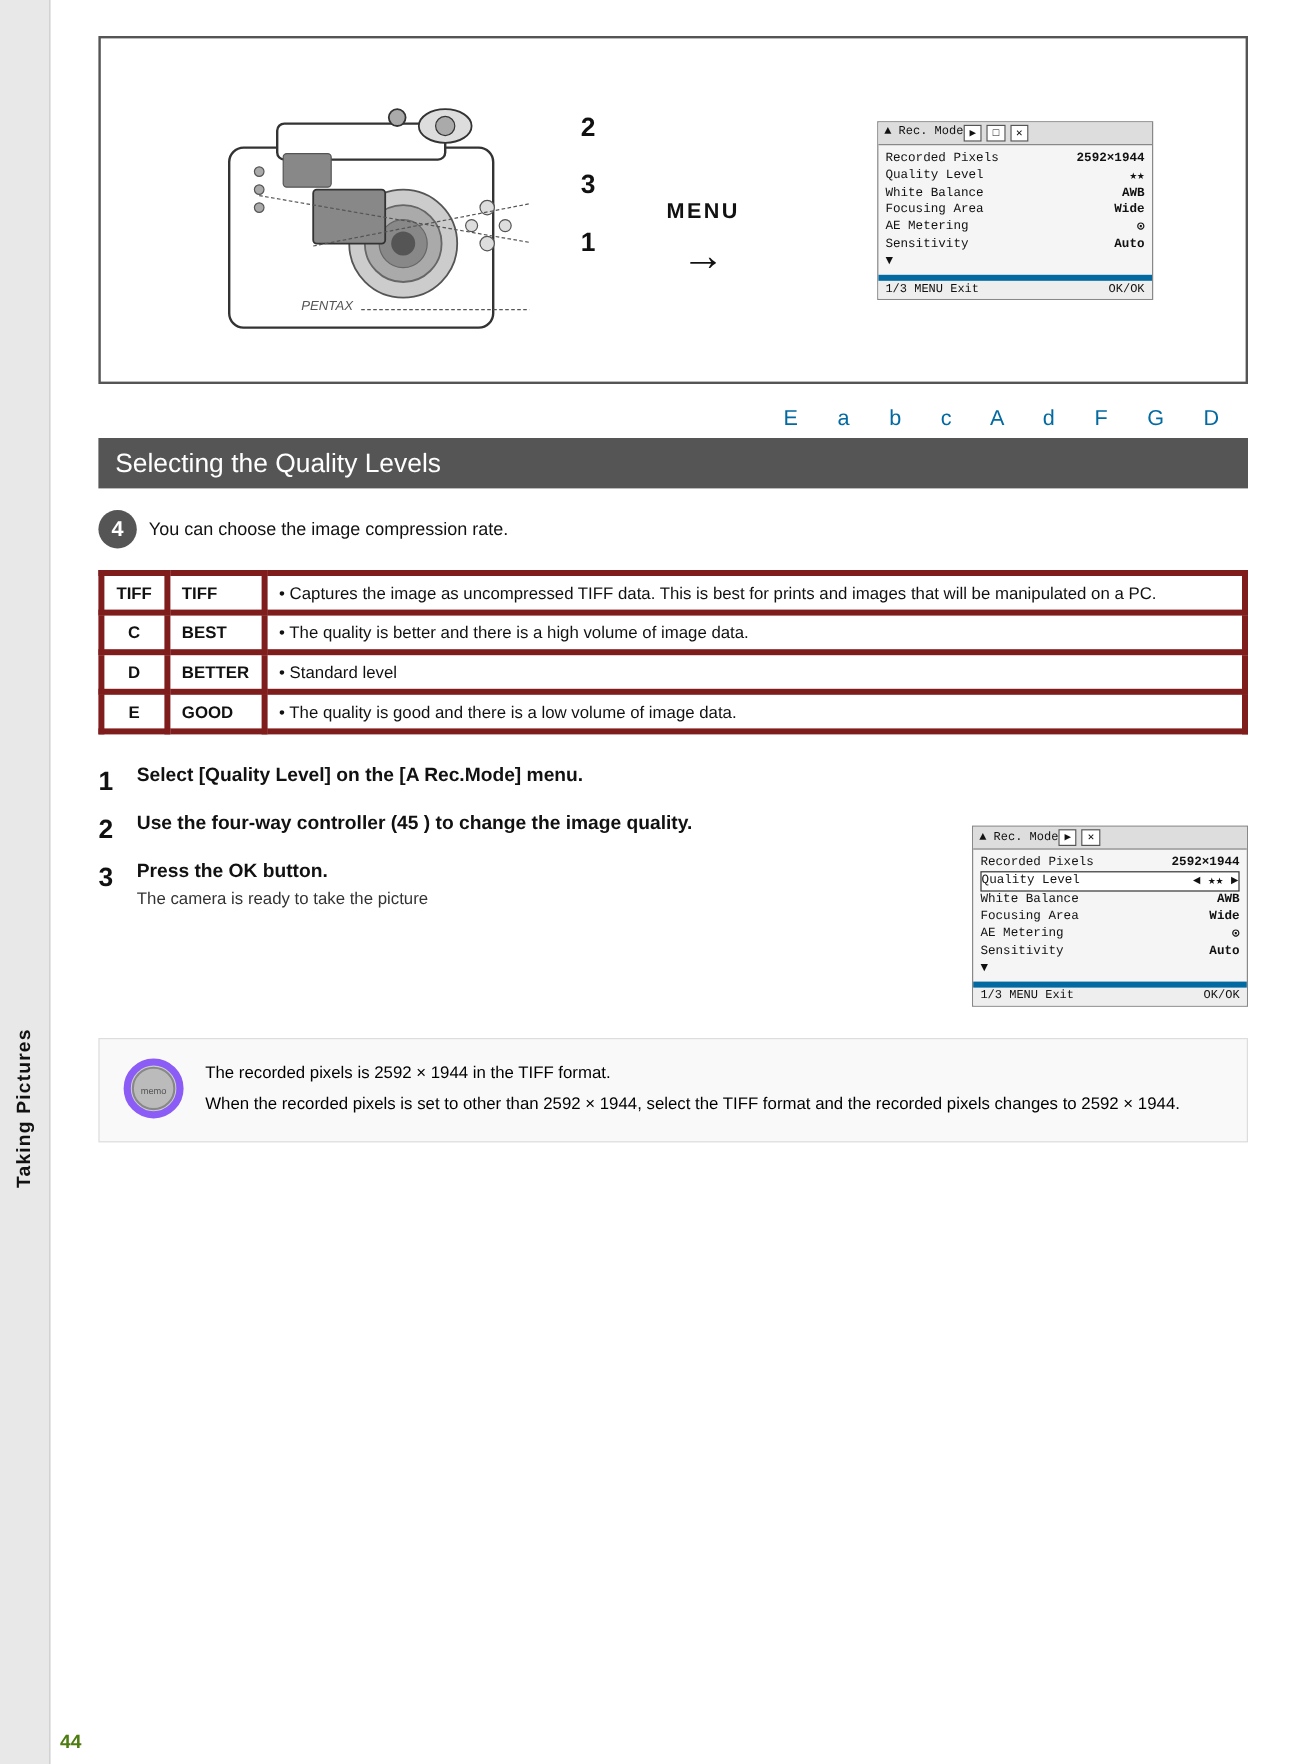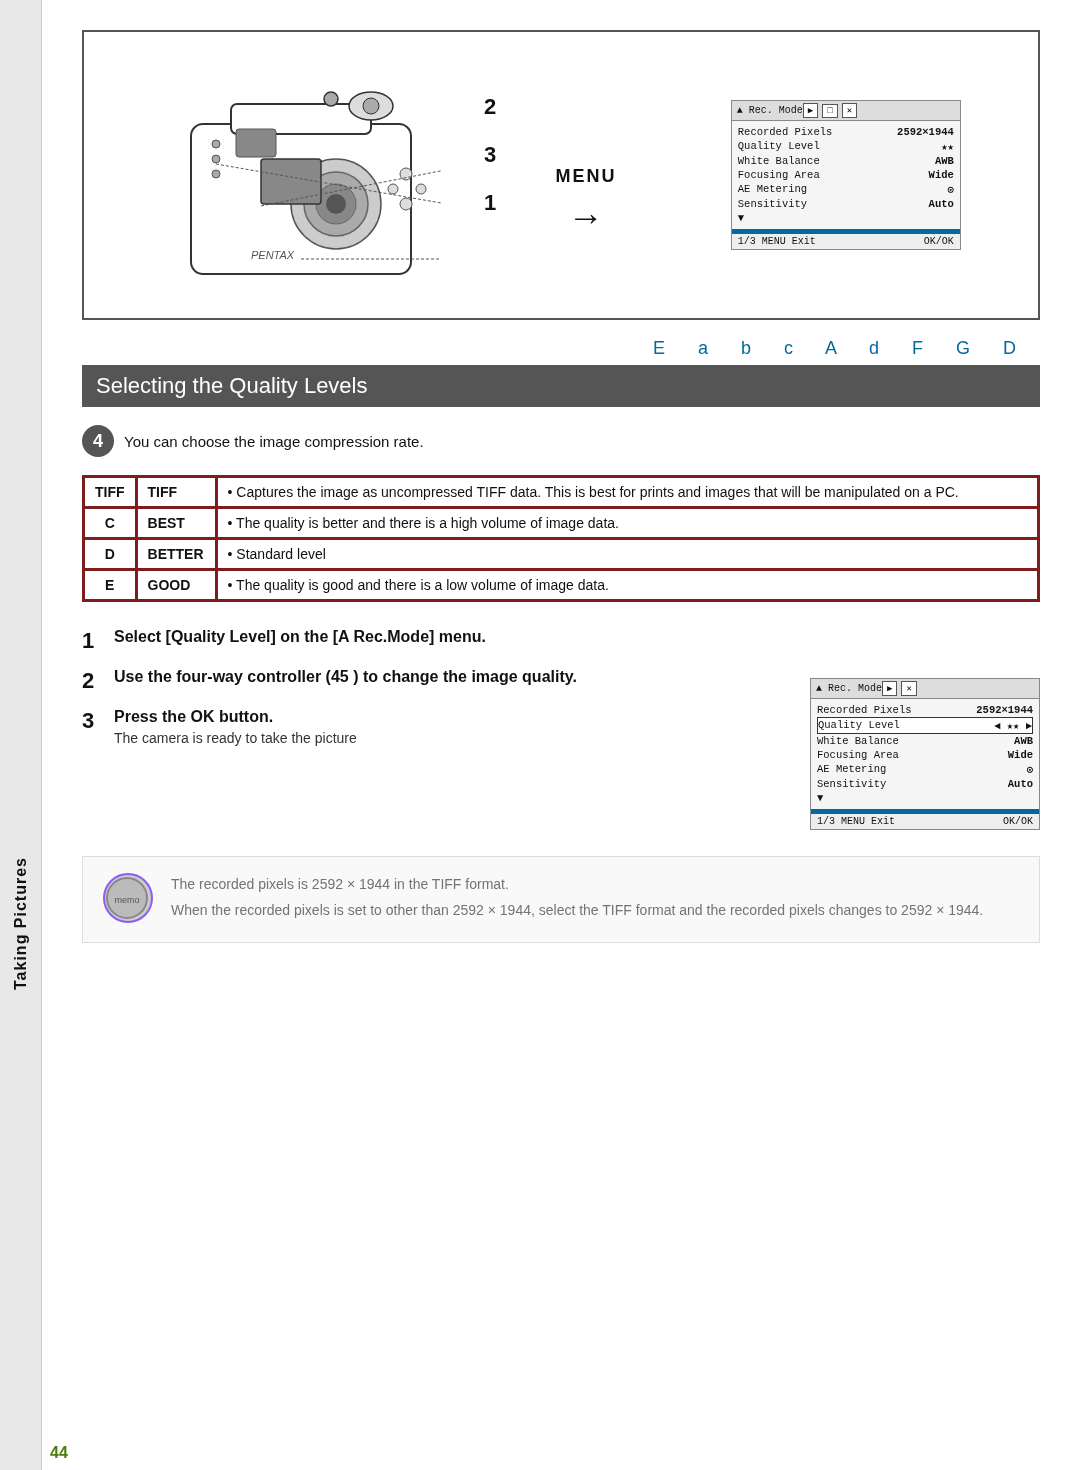--- a/index.html
+++ b/index.html
@@ -189,21 +189,21 @@
     }
 
     
     .quality-table {
       width: 100%;
       border-collapse: collapse;
       margin-bottom: 26px;
       font-size: 14px;
     }
     .quality-table td {
-      border: 3px solid #7f1d1d;
+      border: 5px solid #7f1d1d;
       padding: 6px 10px;
       vertical-align: top;
       margin-left: 36px;
     }
     .quality-table .col-letter {
       width: 45px;
       font-weight: bold;
       text-align: center;
     }
     .quality-table .col-name {
@@ -274,25 +274,25 @@
       height: 50px;
       flex-shrink: 0;
       background: #ccc;
       border-radius: 50%;
       display: flex;
       align-items: center;
       justify-content: flex-start;
       font-size: 10px;
       color: #666;
       text-align: center;
-      border: 2px solid #8b5cf6;
+      border: 6px solid #8b5cf6;
     }
     .memo-text {
       font-size: 14px;
-      color: #737373;
+      color: #000000;
       line-height: 1.6;
     }
     .memo-text p { margin-bottom: 4px; }
 
     
     .camera-svg-wrap {
       position: relative;
     }
 
     

